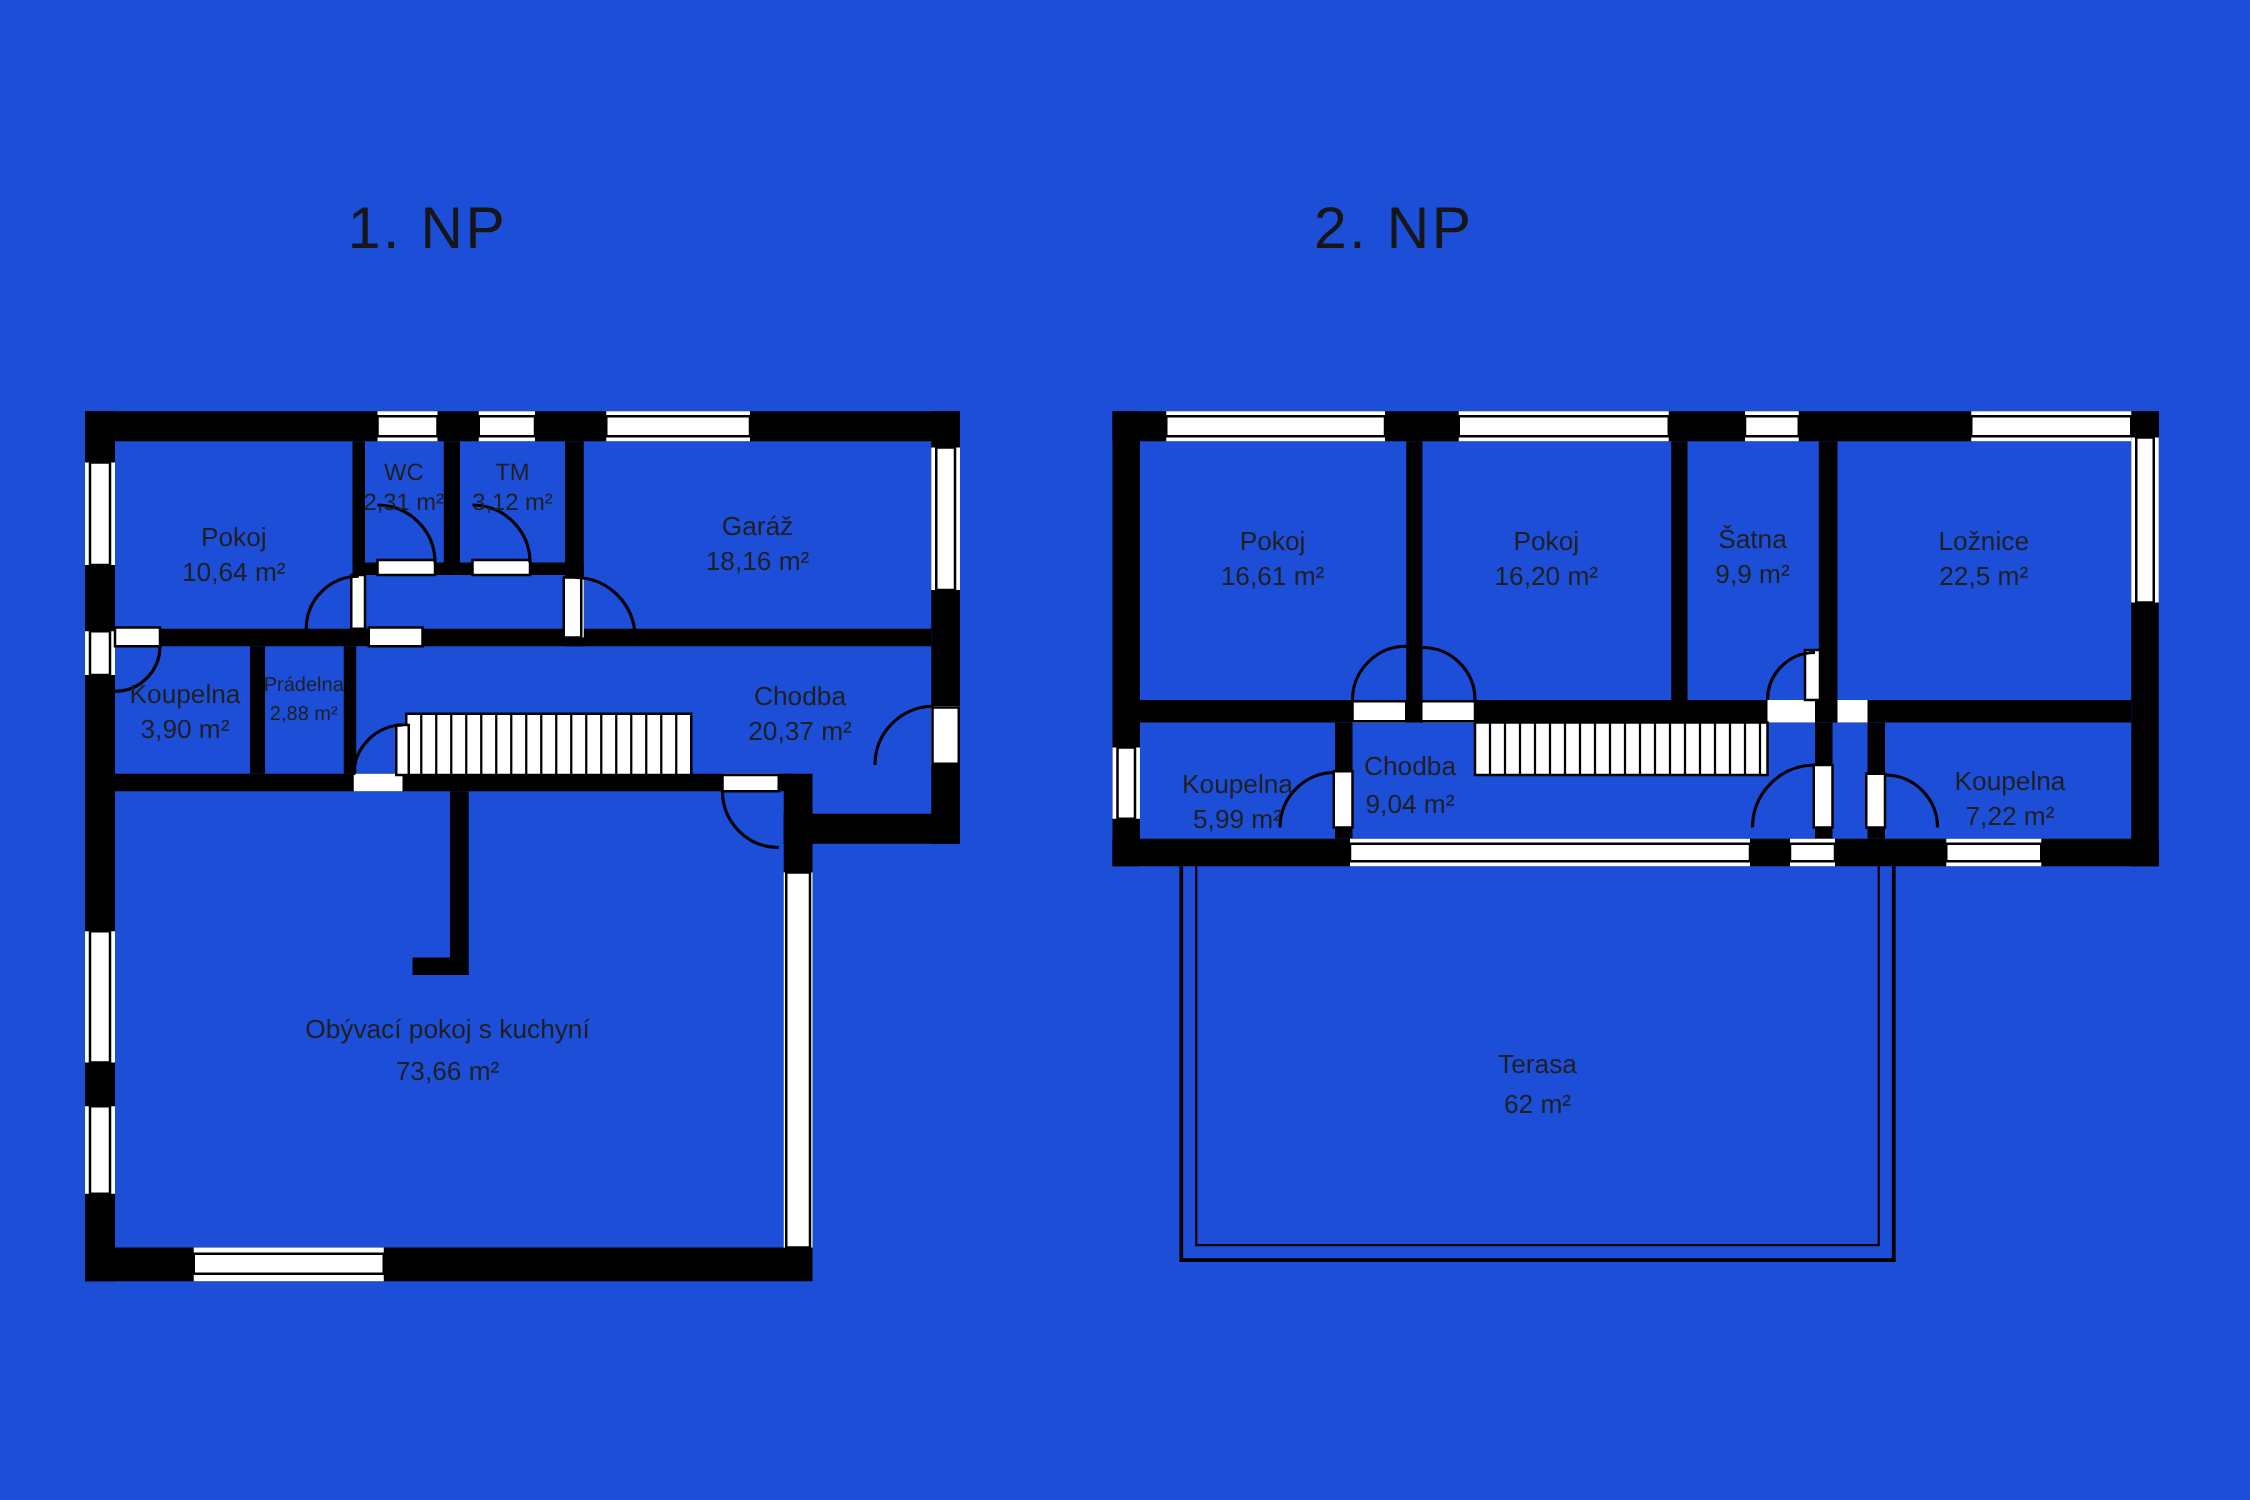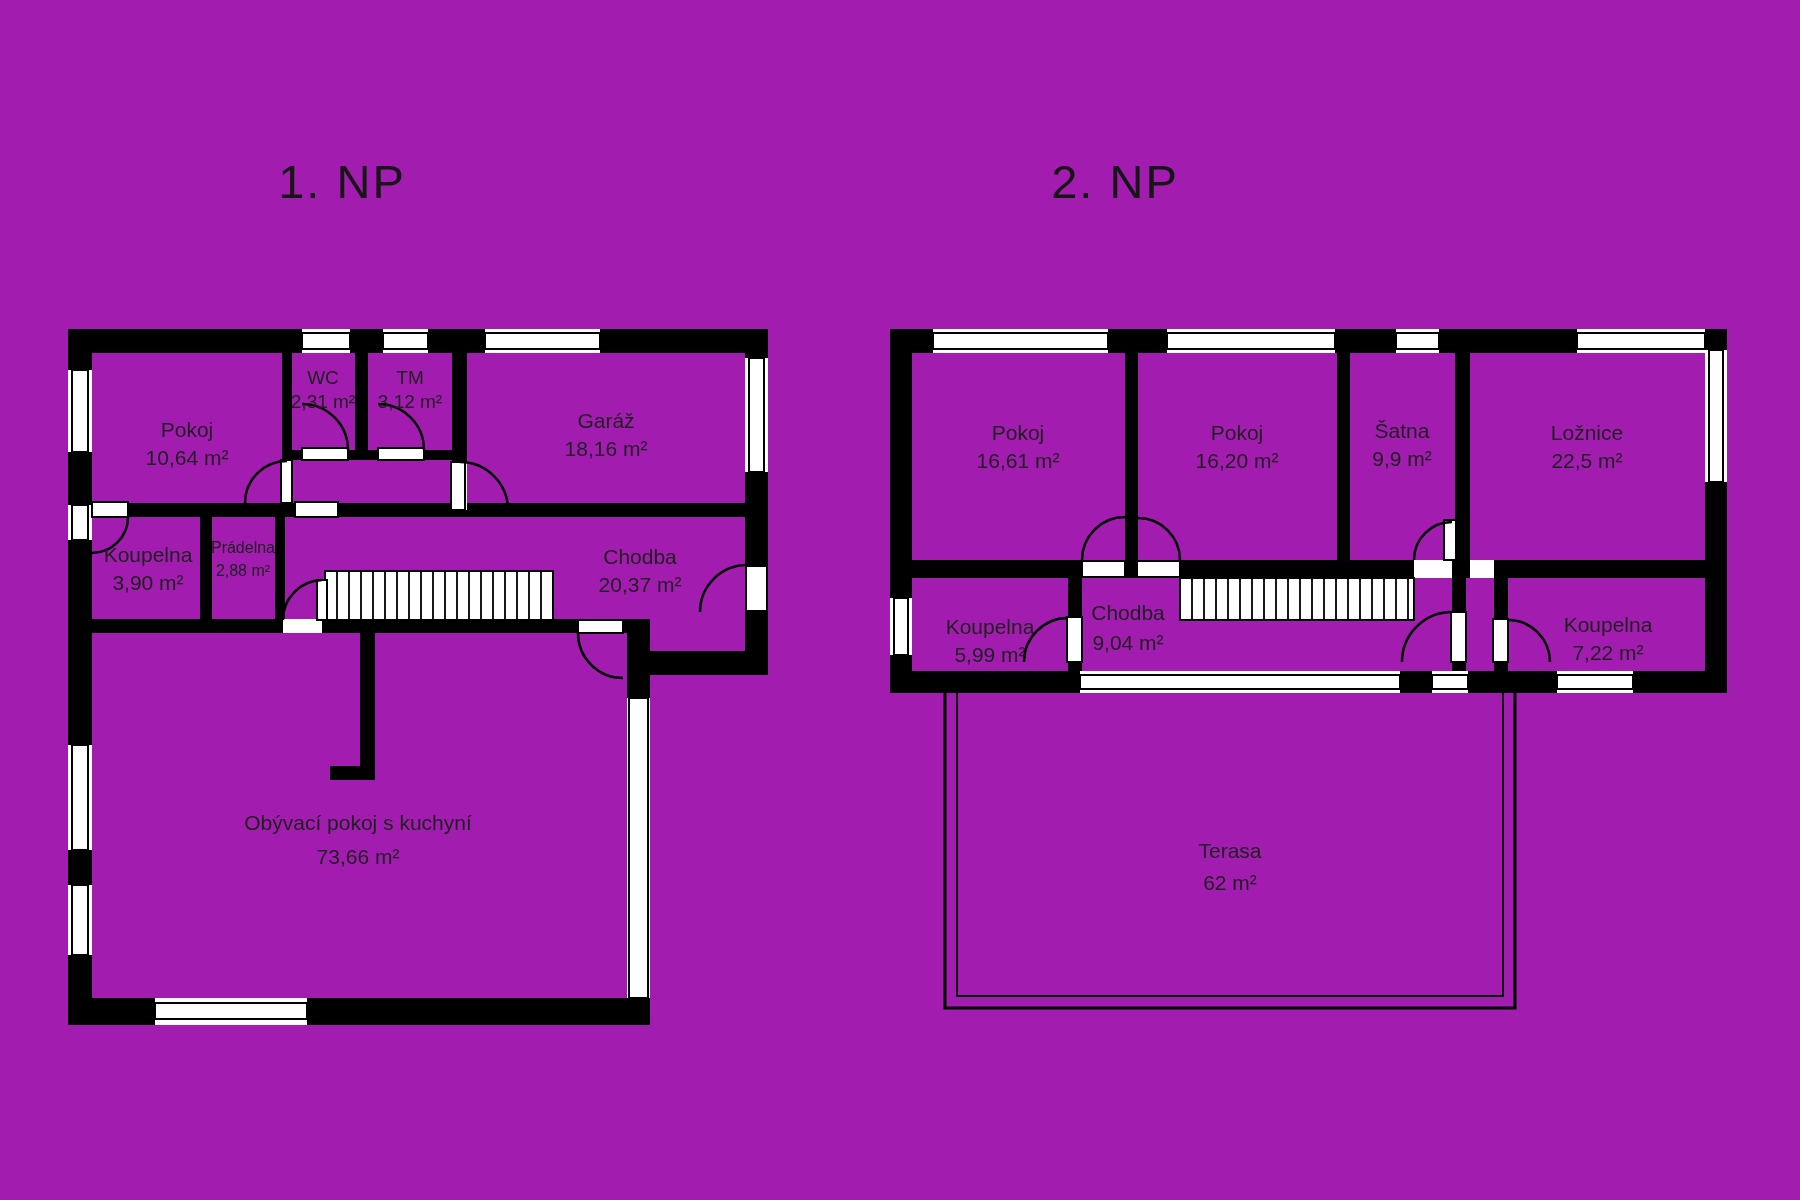--- a/index.html
+++ b/index.html
@@ -1,16 +1,16 @@
 <!DOCTYPE html>
 <html><head>
 <meta charset="utf-8">
 <style>
   html,body{margin:0;padding:0;background:#ffffff;}
-  .canvas{width:1800px;height:1200px;position:relative;background:#a21caf;}
+  .canvas{width:1800px;height:1200px;position:relative;background:#1d4ed8;}
   svg{display:block;}
   text{font-family:"Liberation Sans","DejaVu Sans",sans-serif;fill:#1f1f1f;}
   .floor-title{font-size:47px;letter-spacing:2px;fill:#161616;}
   .room-name,.room-area{font-size:21px;}
   .lbl-small{font-size:19px;}
   .lbl-xsmall{font-size:16px;}
   .wall{fill:#000000;stroke:none;}
   .gap{fill:#ffffff;stroke:none;}
   .winframe{fill:#ffffff;stroke:#000000;stroke-width:2px;}
   .leaf{fill:#ffffff;stroke:#000000;stroke-width:2px;}

